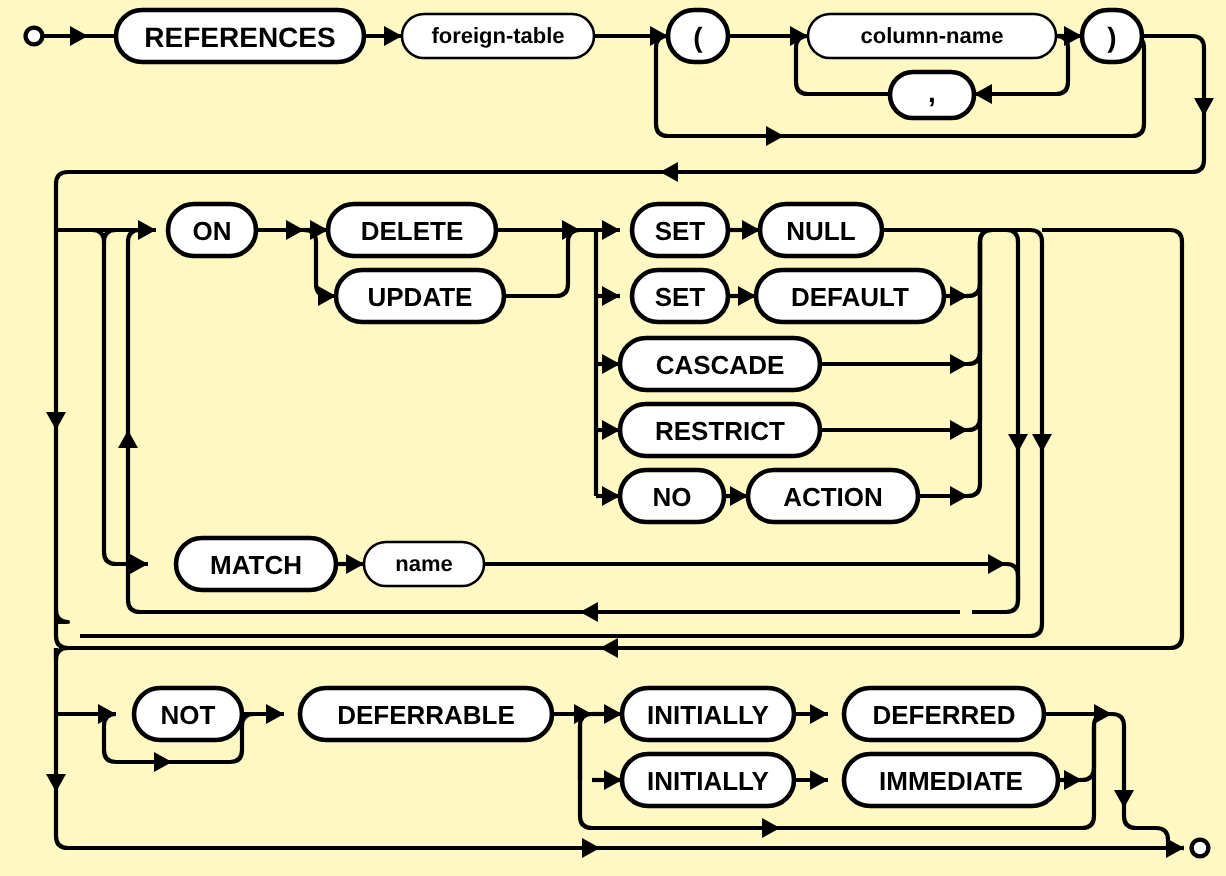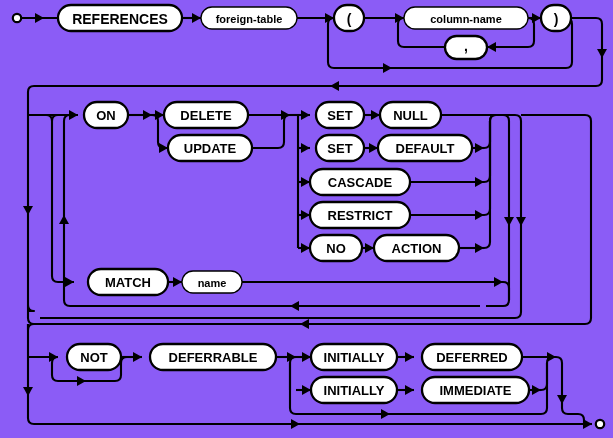--- a/index.html
+++ b/index.html
@@ -1,19 +1,19 @@
 <!DOCTYPE html>
 <html><head>
 <meta charset="utf-8">
 <style>
   html,body{margin:0;padding:0;background:#ffffff;}
   #diagram-root{
     position:relative;
     width:613px;height:438px;
-    background:#8b5cf6;
+    background:#fef9c3;
     font-family:"Liberation Sans", sans-serif;
     overflow:hidden;
   }
   svg#rr{display:block;width:613px;height:438px;}
   .rail{fill:none;stroke:#000000;stroke-width:2.1;stroke-linecap:butt;stroke-linejoin:round;}
   .arrow{fill:#000000;stroke:none;}
   .term-box{fill:#ffffff;stroke:#000000;stroke-width:2.3;}
   .nonterm-box{fill:#ffffff;stroke:#000000;stroke-width:1.3;}
   .term-label{
     font-family:"Liberation Sans", sans-serif;

